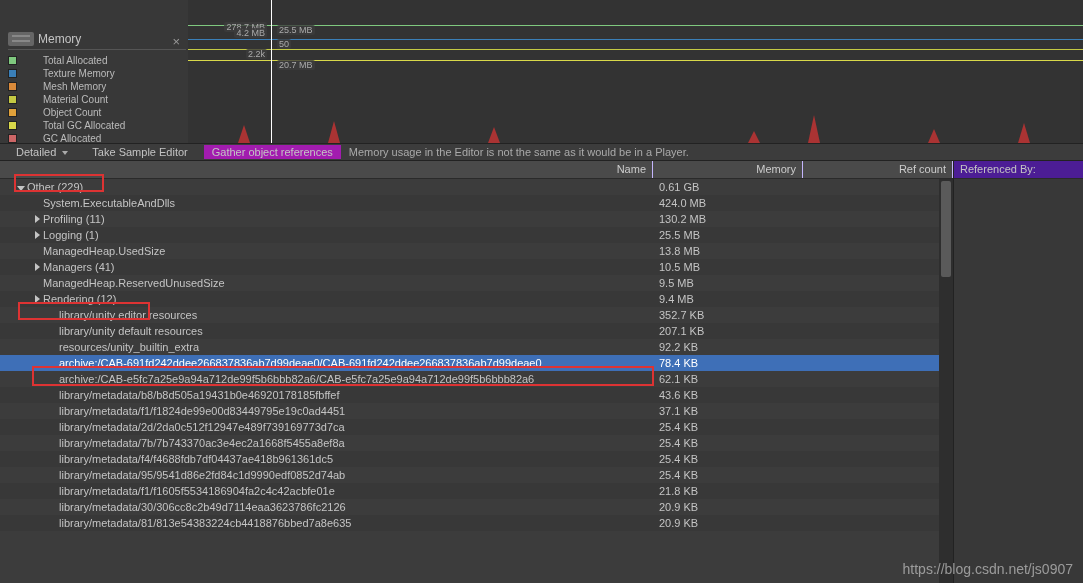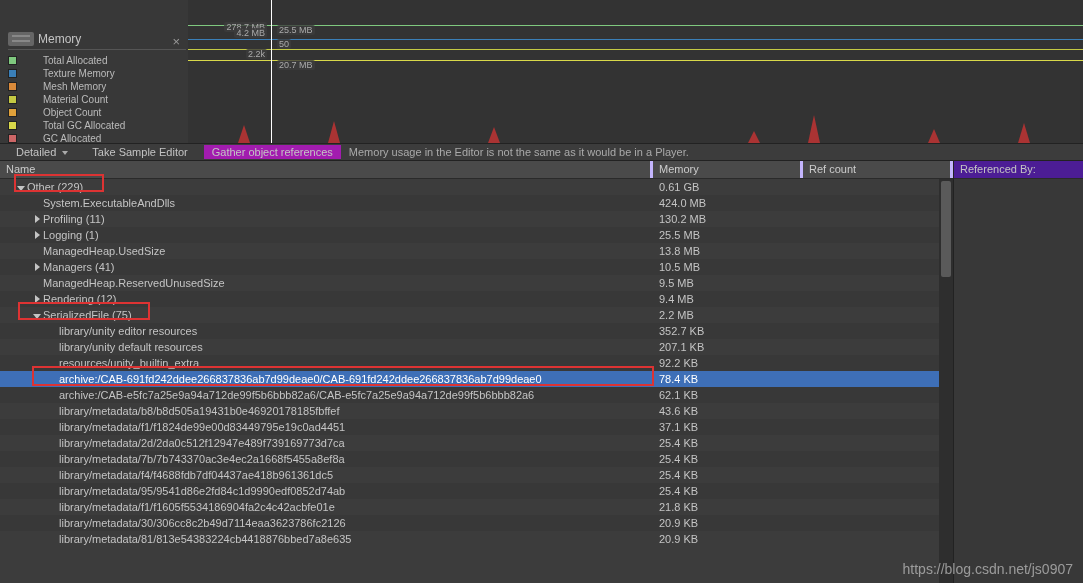--- a/index.html
+++ b/index.html
@@ -30,21 +30,21 @@
 .toolbar { height: 18px; background: #3c3c3c; display: flex; align-items: center; border-top: 1px solid #222; border-bottom: 1px solid #222; }
 .tb-btn { padding: 1px 8px; color: #c4c4c4; cursor: pointer; font-size: 11px; margin-left: 8px; }
 .tb-btn.dropdown::after { content: ''; display: inline-block; margin-left: 6px; border-top: 4px solid #aaa; border-left: 3px solid transparent; border-right: 3px solid transparent; vertical-align: middle; }
 .tb-btn.active { background: #a21caf; }
 .tb-info { padding: 1px 8px; color: #aaa; font-size: 11px; }
 
 .main-row { display: flex; height: calc(100% - 161px); }
 
 .tree-panel { position: relative; flex: 1; display: flex; flex-direction: column; min-width: 0; }
 .tree-header { display: flex; height: 18px; background: #4a4a4a; border-bottom: 1px solid #2a2a2a; }
-.tree-header > div { padding: 2px 6px; border-right: 3px solid #c4b5fd; color: #ccc; }
+.tree-header > div { padding: 2px 6px; border-right: 1px solid #c4b5fd; color: #ccc; text-align: right; }
 .th-name { flex: 1; }
 .th-mem { width: 150px; }
 .th-ref { width: 150px; }
 .tree-body { flex: 1; overflow-y: auto; position: relative; }
 
 .row { display: flex; height: 16px; align-items: center; cursor: pointer; }
 .row:nth-child(odd) { background: #3c3c3c; }
 .row:nth-child(even) { background: #383838; }
 .row.selected { background: #3e6fb7 !important; color: #fff; }
 .row-name { flex: 1; display: flex; align-items: center; overflow: hidden; white-space: nowrap; }
@@ -210,29 +210,20 @@
           <div class="row-name">
             <span class="indent" style="width: 32px;"></span>
             <span class="expander right"></span>
             <span>Rendering (12)</span>
           </div>
           <div class="row-mem">9.4 MB</div>
           <div class="row-ref"></div>
         </div>
         <div class="row">
           <div class="row-name">
-            <span class="indent" style="width: 32px;"></span>
-            <span class="expander down"></span>
-            <span>SerializedFile (75)</span>
-          </div>
-          <div class="row-mem">2.2 MB</div>
-          <div class="row-ref"></div>
-        </div>
-        <div class="row">
-          <div class="row-name">
             <span class="indent" style="width: 48px;"></span>
             <span class="expander "></span>
             <span>library/unity editor resources</span>
           </div>
           <div class="row-mem">352.7 KB</div>
           <div class="row-ref"></div>
         </div>
         <div class="row">
           <div class="row-name">
             <span class="indent" style="width: 48px;"></span>

